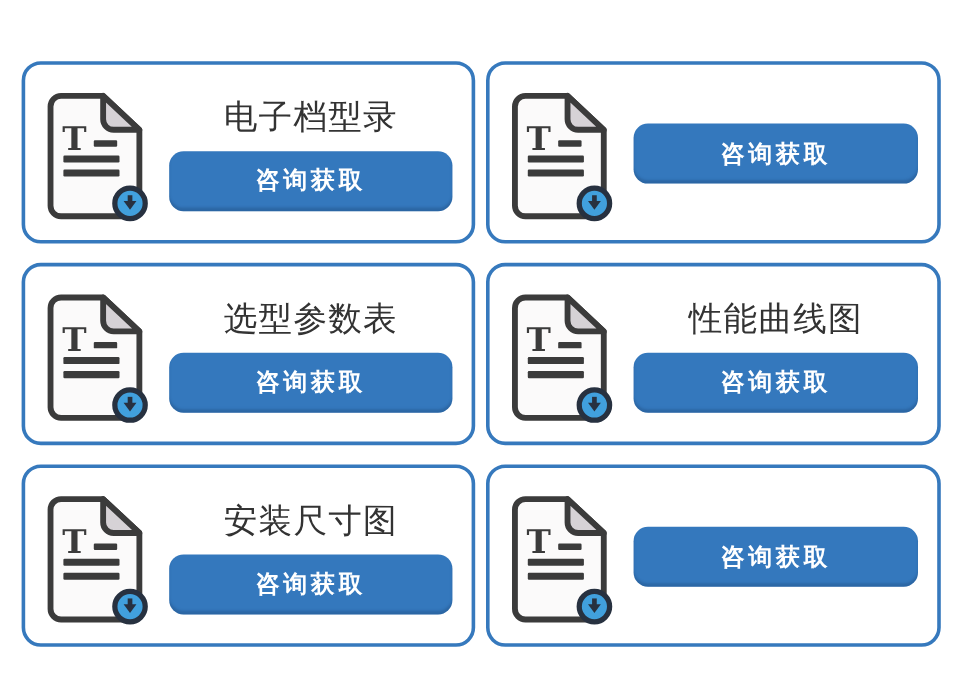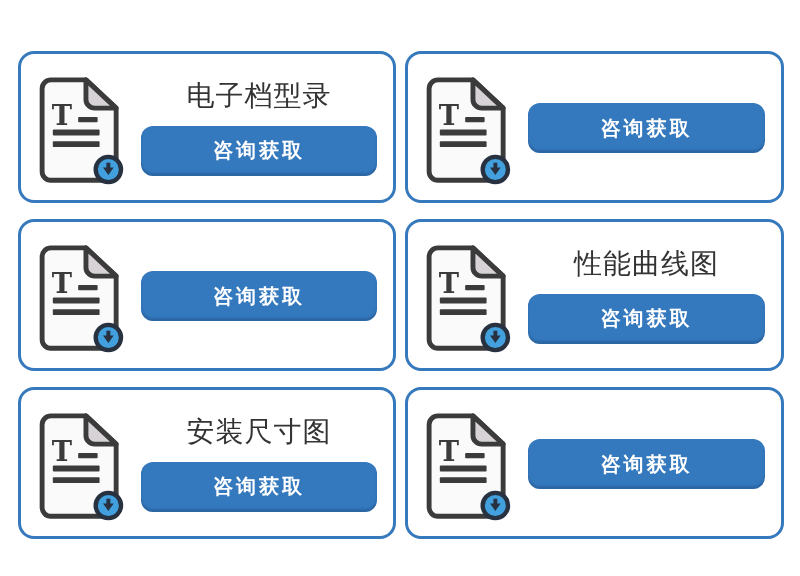--- a/index.html
+++ b/index.html
@@ -54,21 +54,20 @@
     margin-top: 2px;
   }
   .card-title {
     text-align: center;
     font-size: 28px;
     line-height: 34px;
     color: #333333;
     letter-spacing: 1px;
     margin-bottom: 11px;
     white-space: nowrap;
-    font-family: Liberation Mono, monospace;
   }
   .consult-btn {
     height: 50px;
     width: 100%;
     border: none;
     border-radius: 12px;
     background: #3478bd;
     color: #ffffff;
     font-size: 20px;
     font-weight: bold;
@@ -128,20 +127,21 @@
       </div>
     </div>
 
     <div class="card">
       <span class="icon-wrap">
         <svg class="doc">
             <use href="#doc-icon"></use>
           </svg>
       </span>
       <div class="card-body">
+        <div class="card-title">选型参数表</div>
         <button class="consult-btn">咨询获取</button>
       </div>
     </div>
 
     <div class="card">
       <span class="icon-wrap">
         <svg class="doc">
             <use href="#doc-icon"></use>
           </svg>
       </span>

